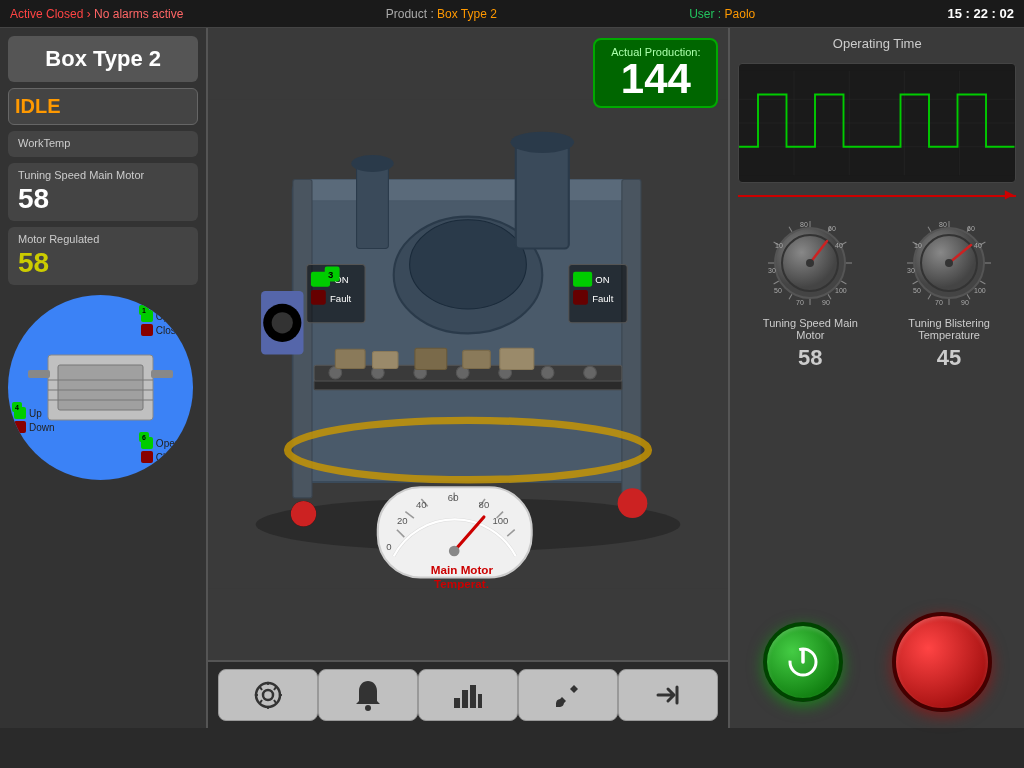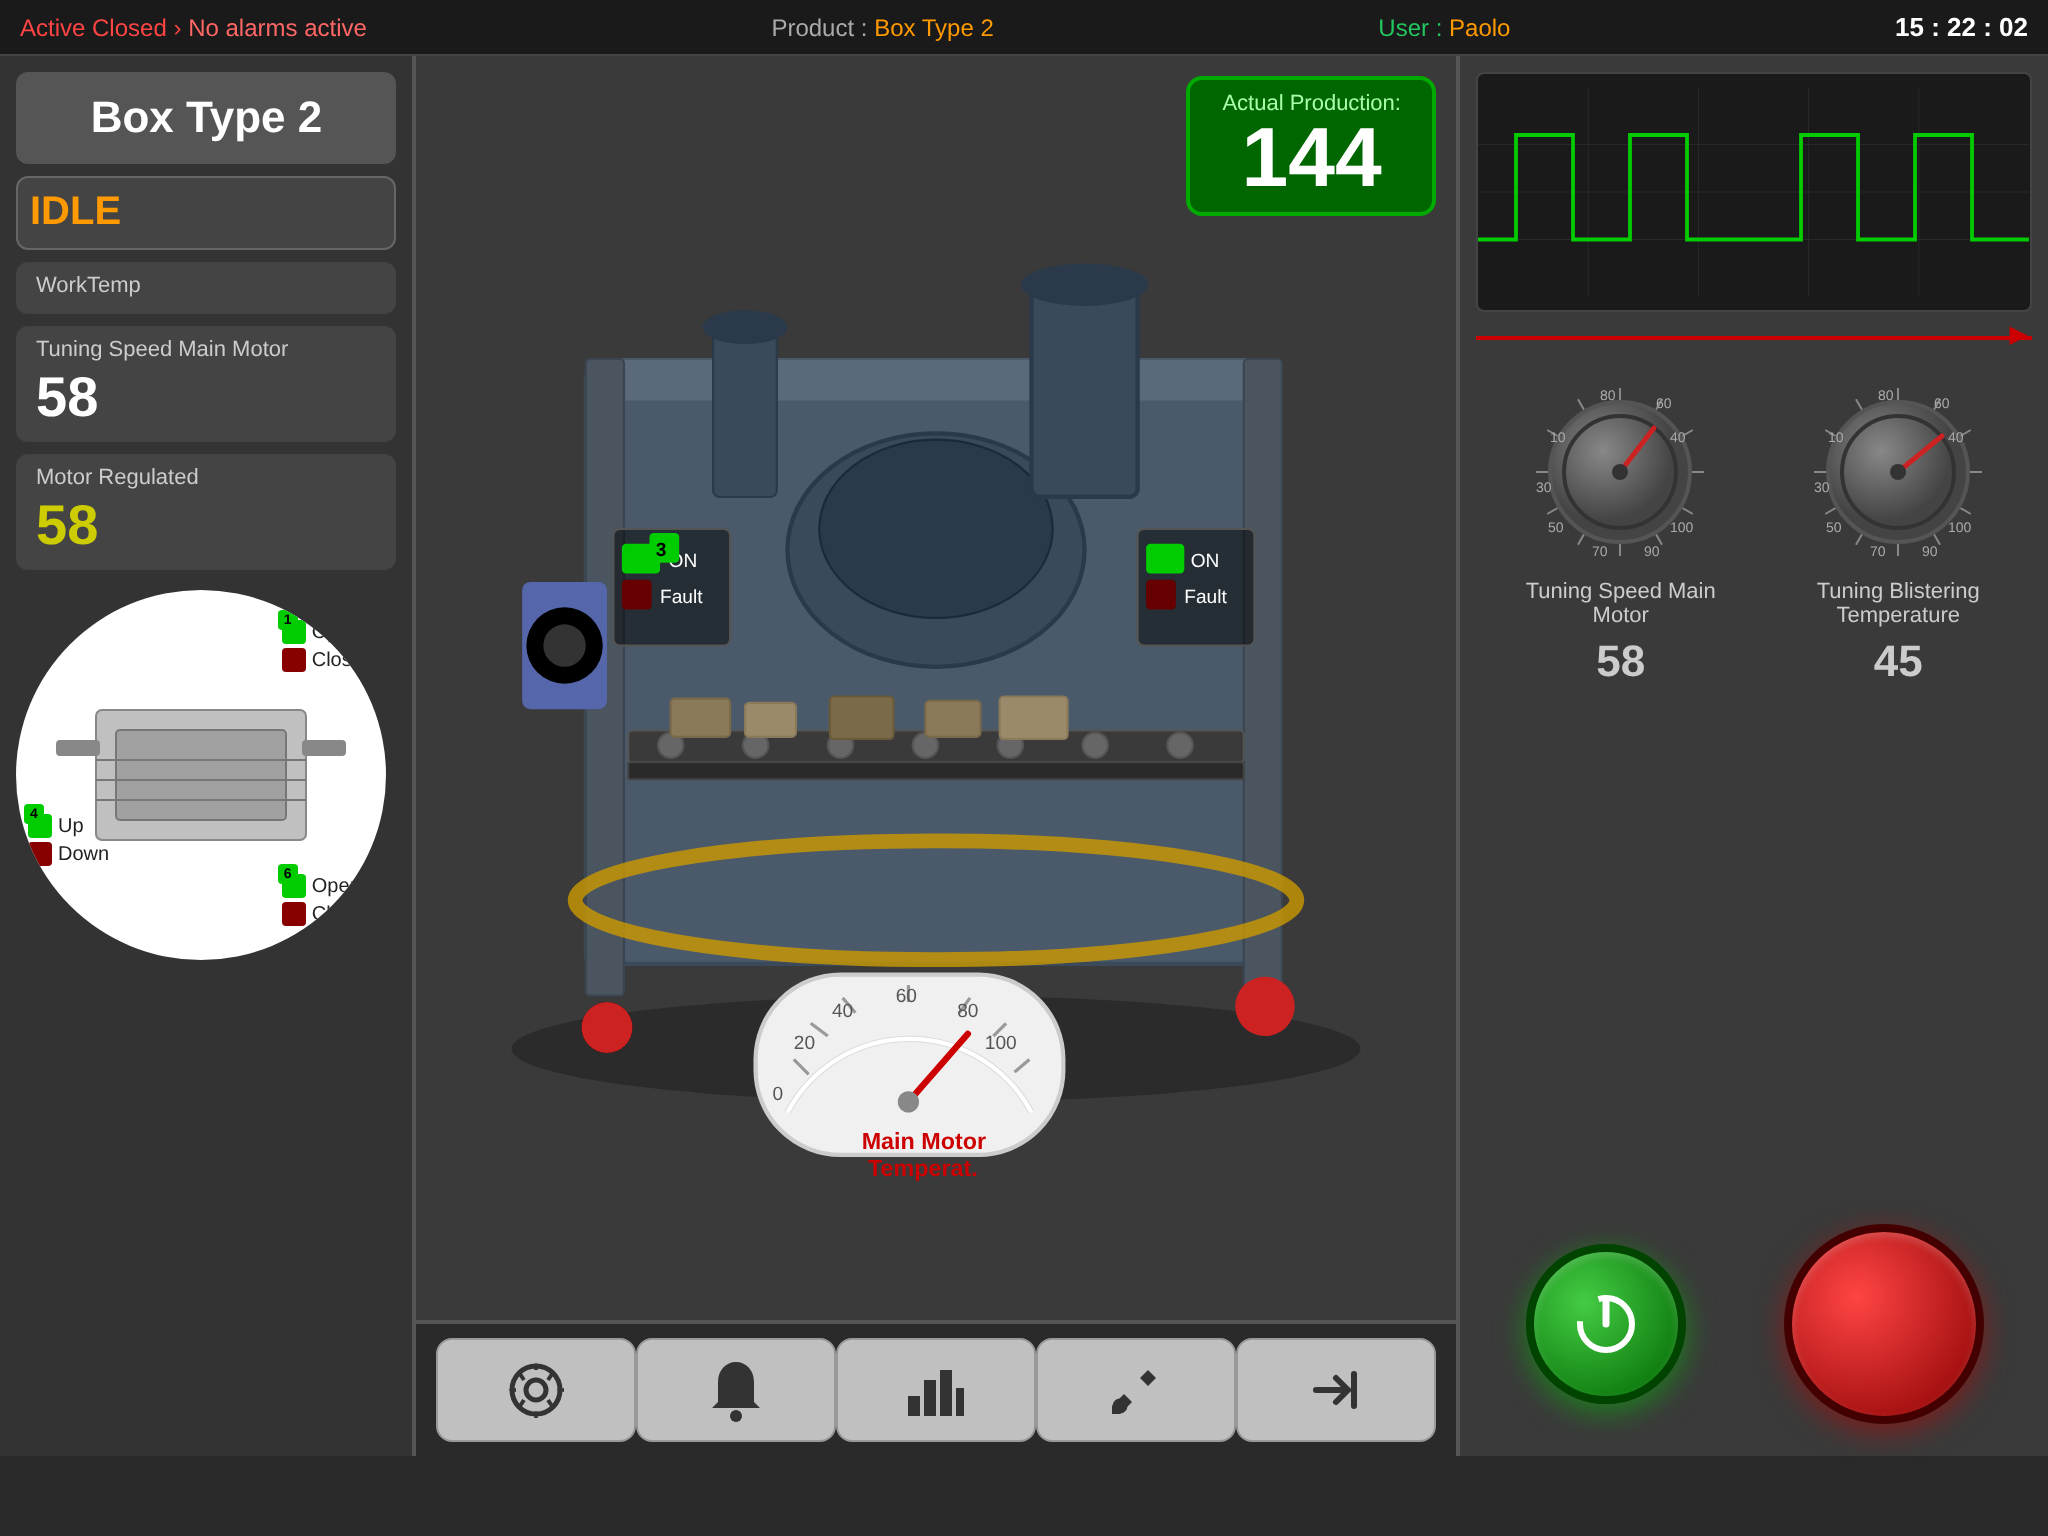--- a/index.html
+++ b/index.html
@@ -94,21 +94,21 @@
       color: #fff;
     }
     .metric-value-yellow {
       font-size: 28px;
       font-weight: bold;
       color: #cccc00;
     }
 
     
     .diagram-circle {
-      background: #ffffff;
+      background: #3b82f6;
       border-radius: 50%;
       width: 185px;
       height: 185px;
       margin-top: 4px;
       position: relative;
       display: flex;
       align-items: flex-end;
       justify-content: center;
       overflow: hidden;
       flex-shrink: 0;
@@ -544,20 +544,21 @@
       <div class="toolbar-btn">
         <svg width="28" height="28" viewBox="0 0 28 28" fill="#333">
           <path d="M4 14 L20 14 M20 14 L14 8 M20 14 L14 20" stroke="#333" stroke-width="3" stroke-linecap="round"></path>
           <line x1="23" y1="6" x2="23" y2="22" stroke="#333" stroke-width="3" stroke-linecap="round"></line>
         </svg>
       </div>
     </div>
   </div>
 
   <div id="right-panel">
+    <div class="operating-time-label">Operating Time</div>
 
     <div class="osc-chart">
       <svg class="osc-svg" viewBox="0 0 290 110">
         <rect width="290" height="110" fill="#1a1a1a"></rect>
 
         <line x1="0" y1="30" x2="290" y2="30" stroke="#2a2a2a" stroke-width="0.5"></line>
         <line x1="0" y1="55" x2="290" y2="55" stroke="#2a2a2a" stroke-width="0.5"></line>
         <line x1="0" y1="80" x2="290" y2="80" stroke="#2a2a2a" stroke-width="0.5"></line>
         <line x1="58" y1="0" x2="58" y2="110" stroke="#2a2a2a" stroke-width="0.5"></line>
         <line x1="116" y1="0" x2="116" y2="110" stroke="#2a2a2a" stroke-width="0.5"></line>

